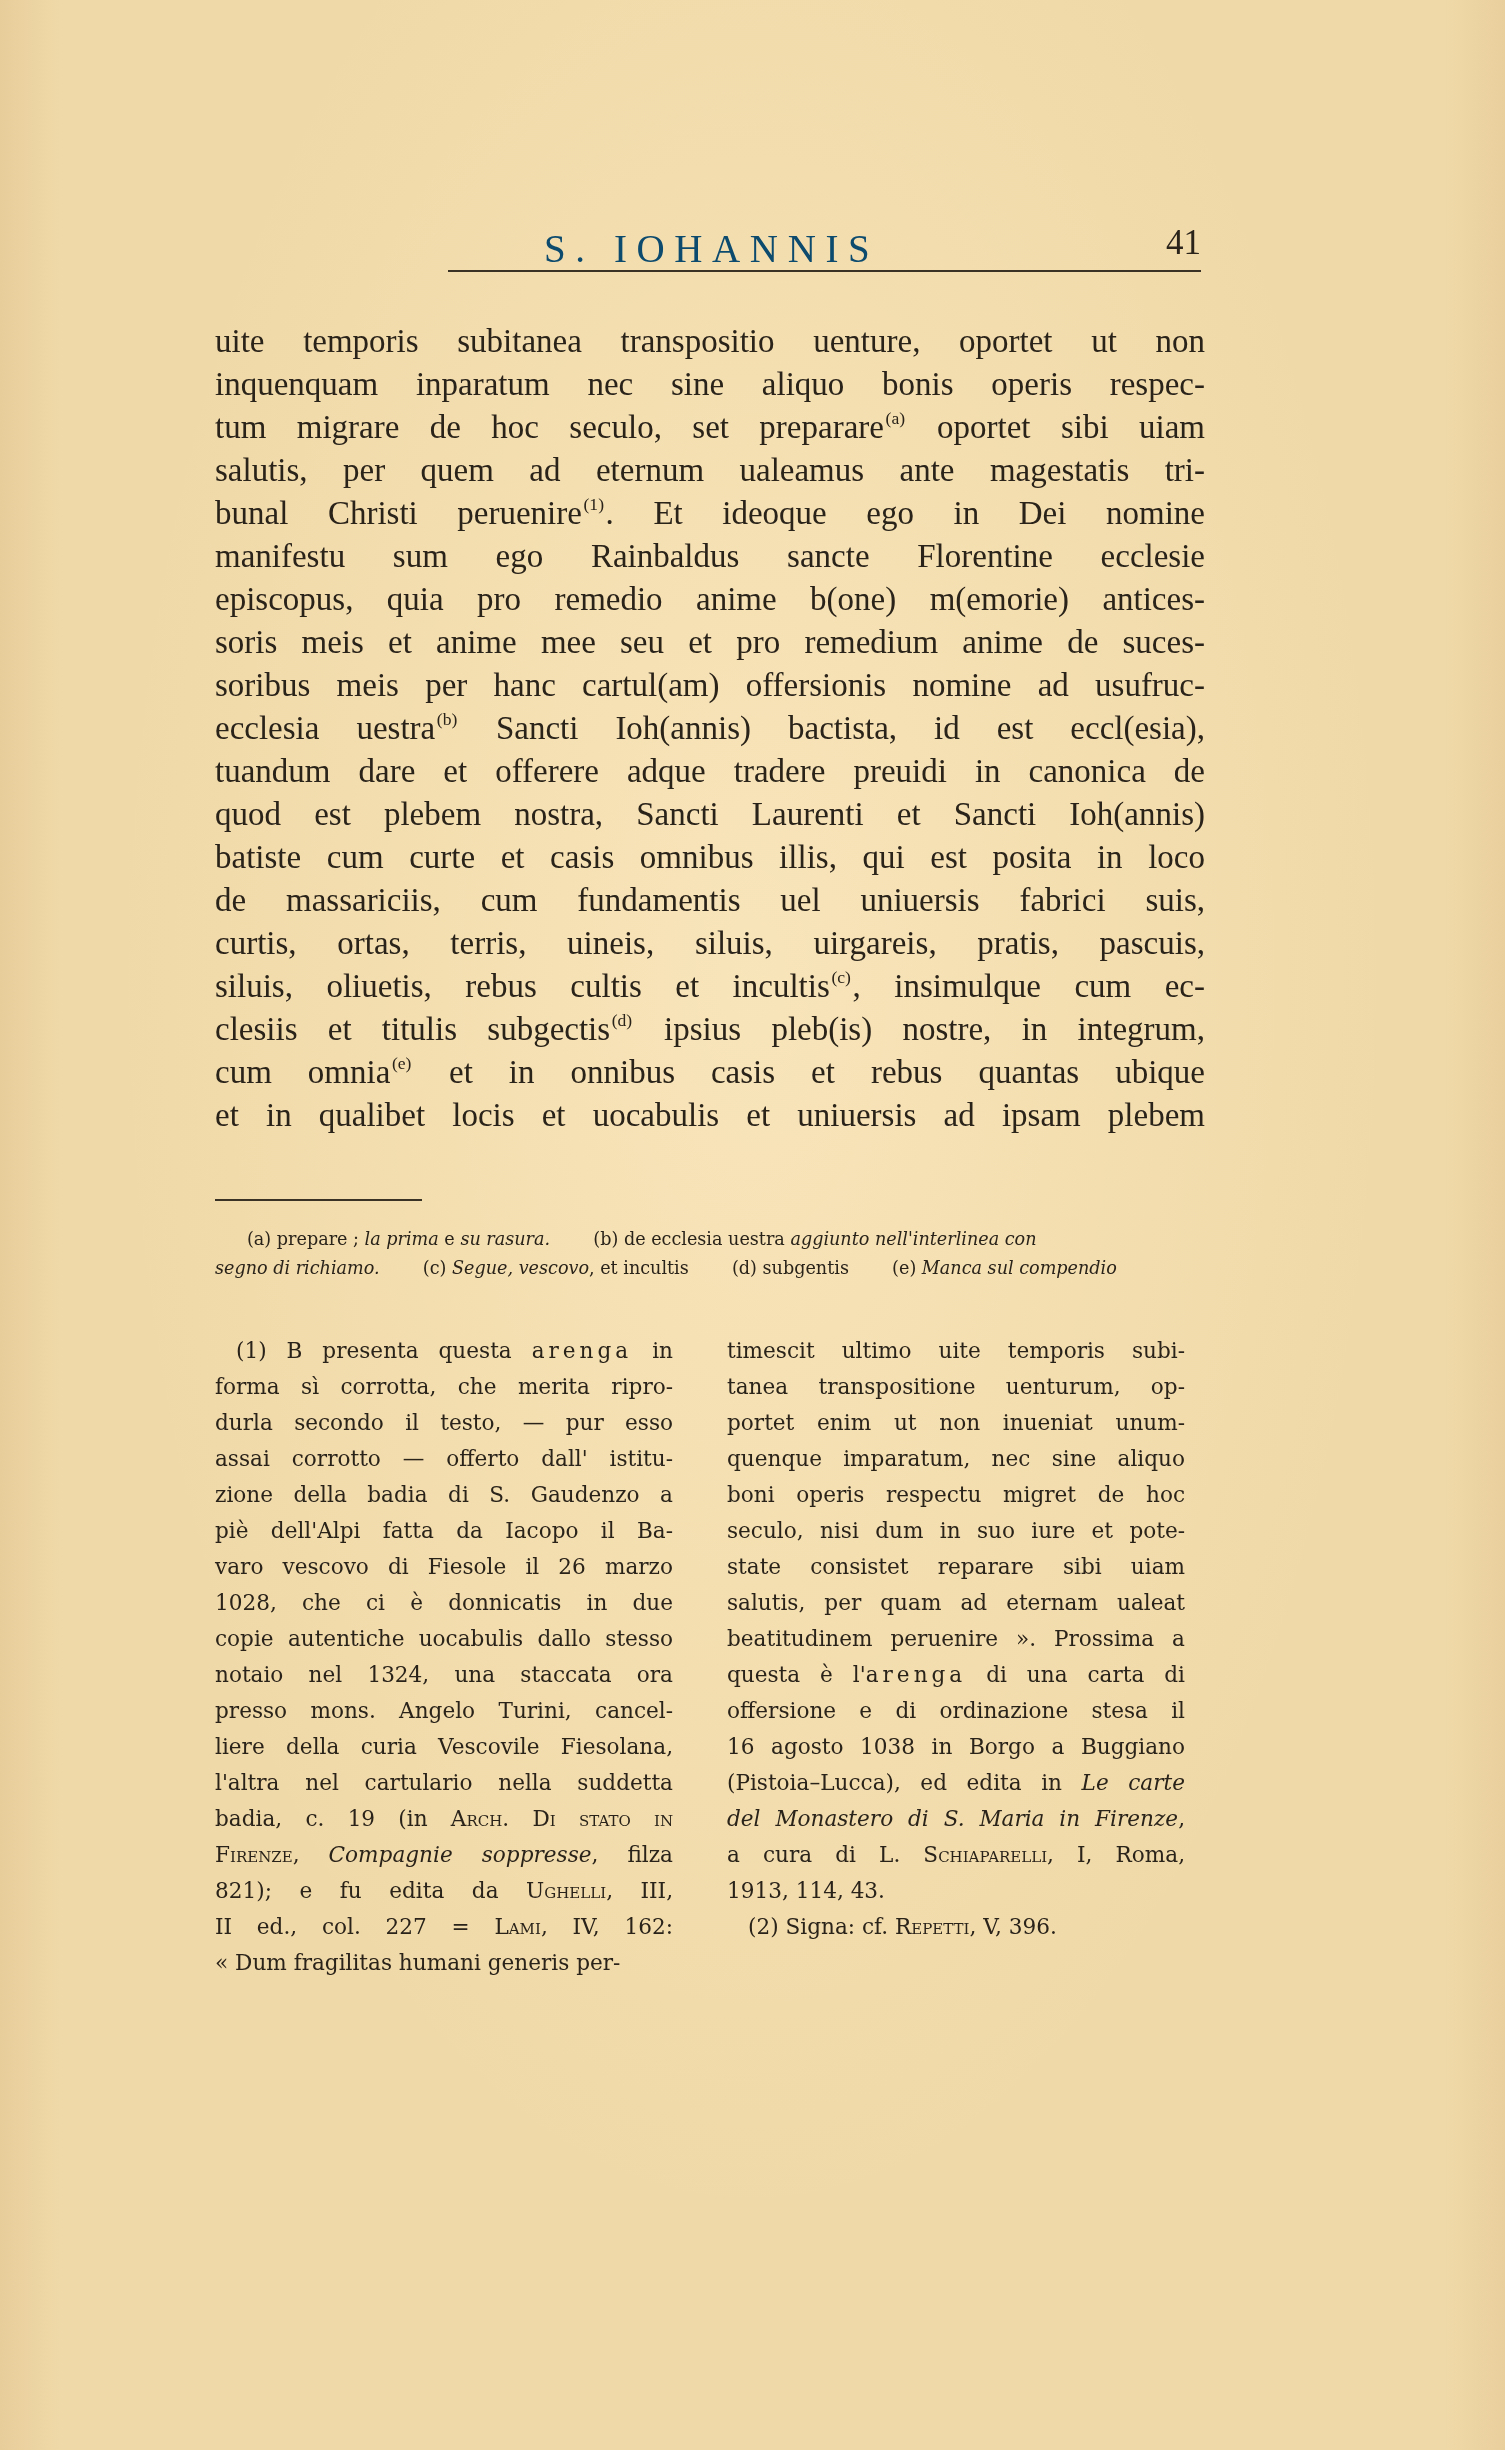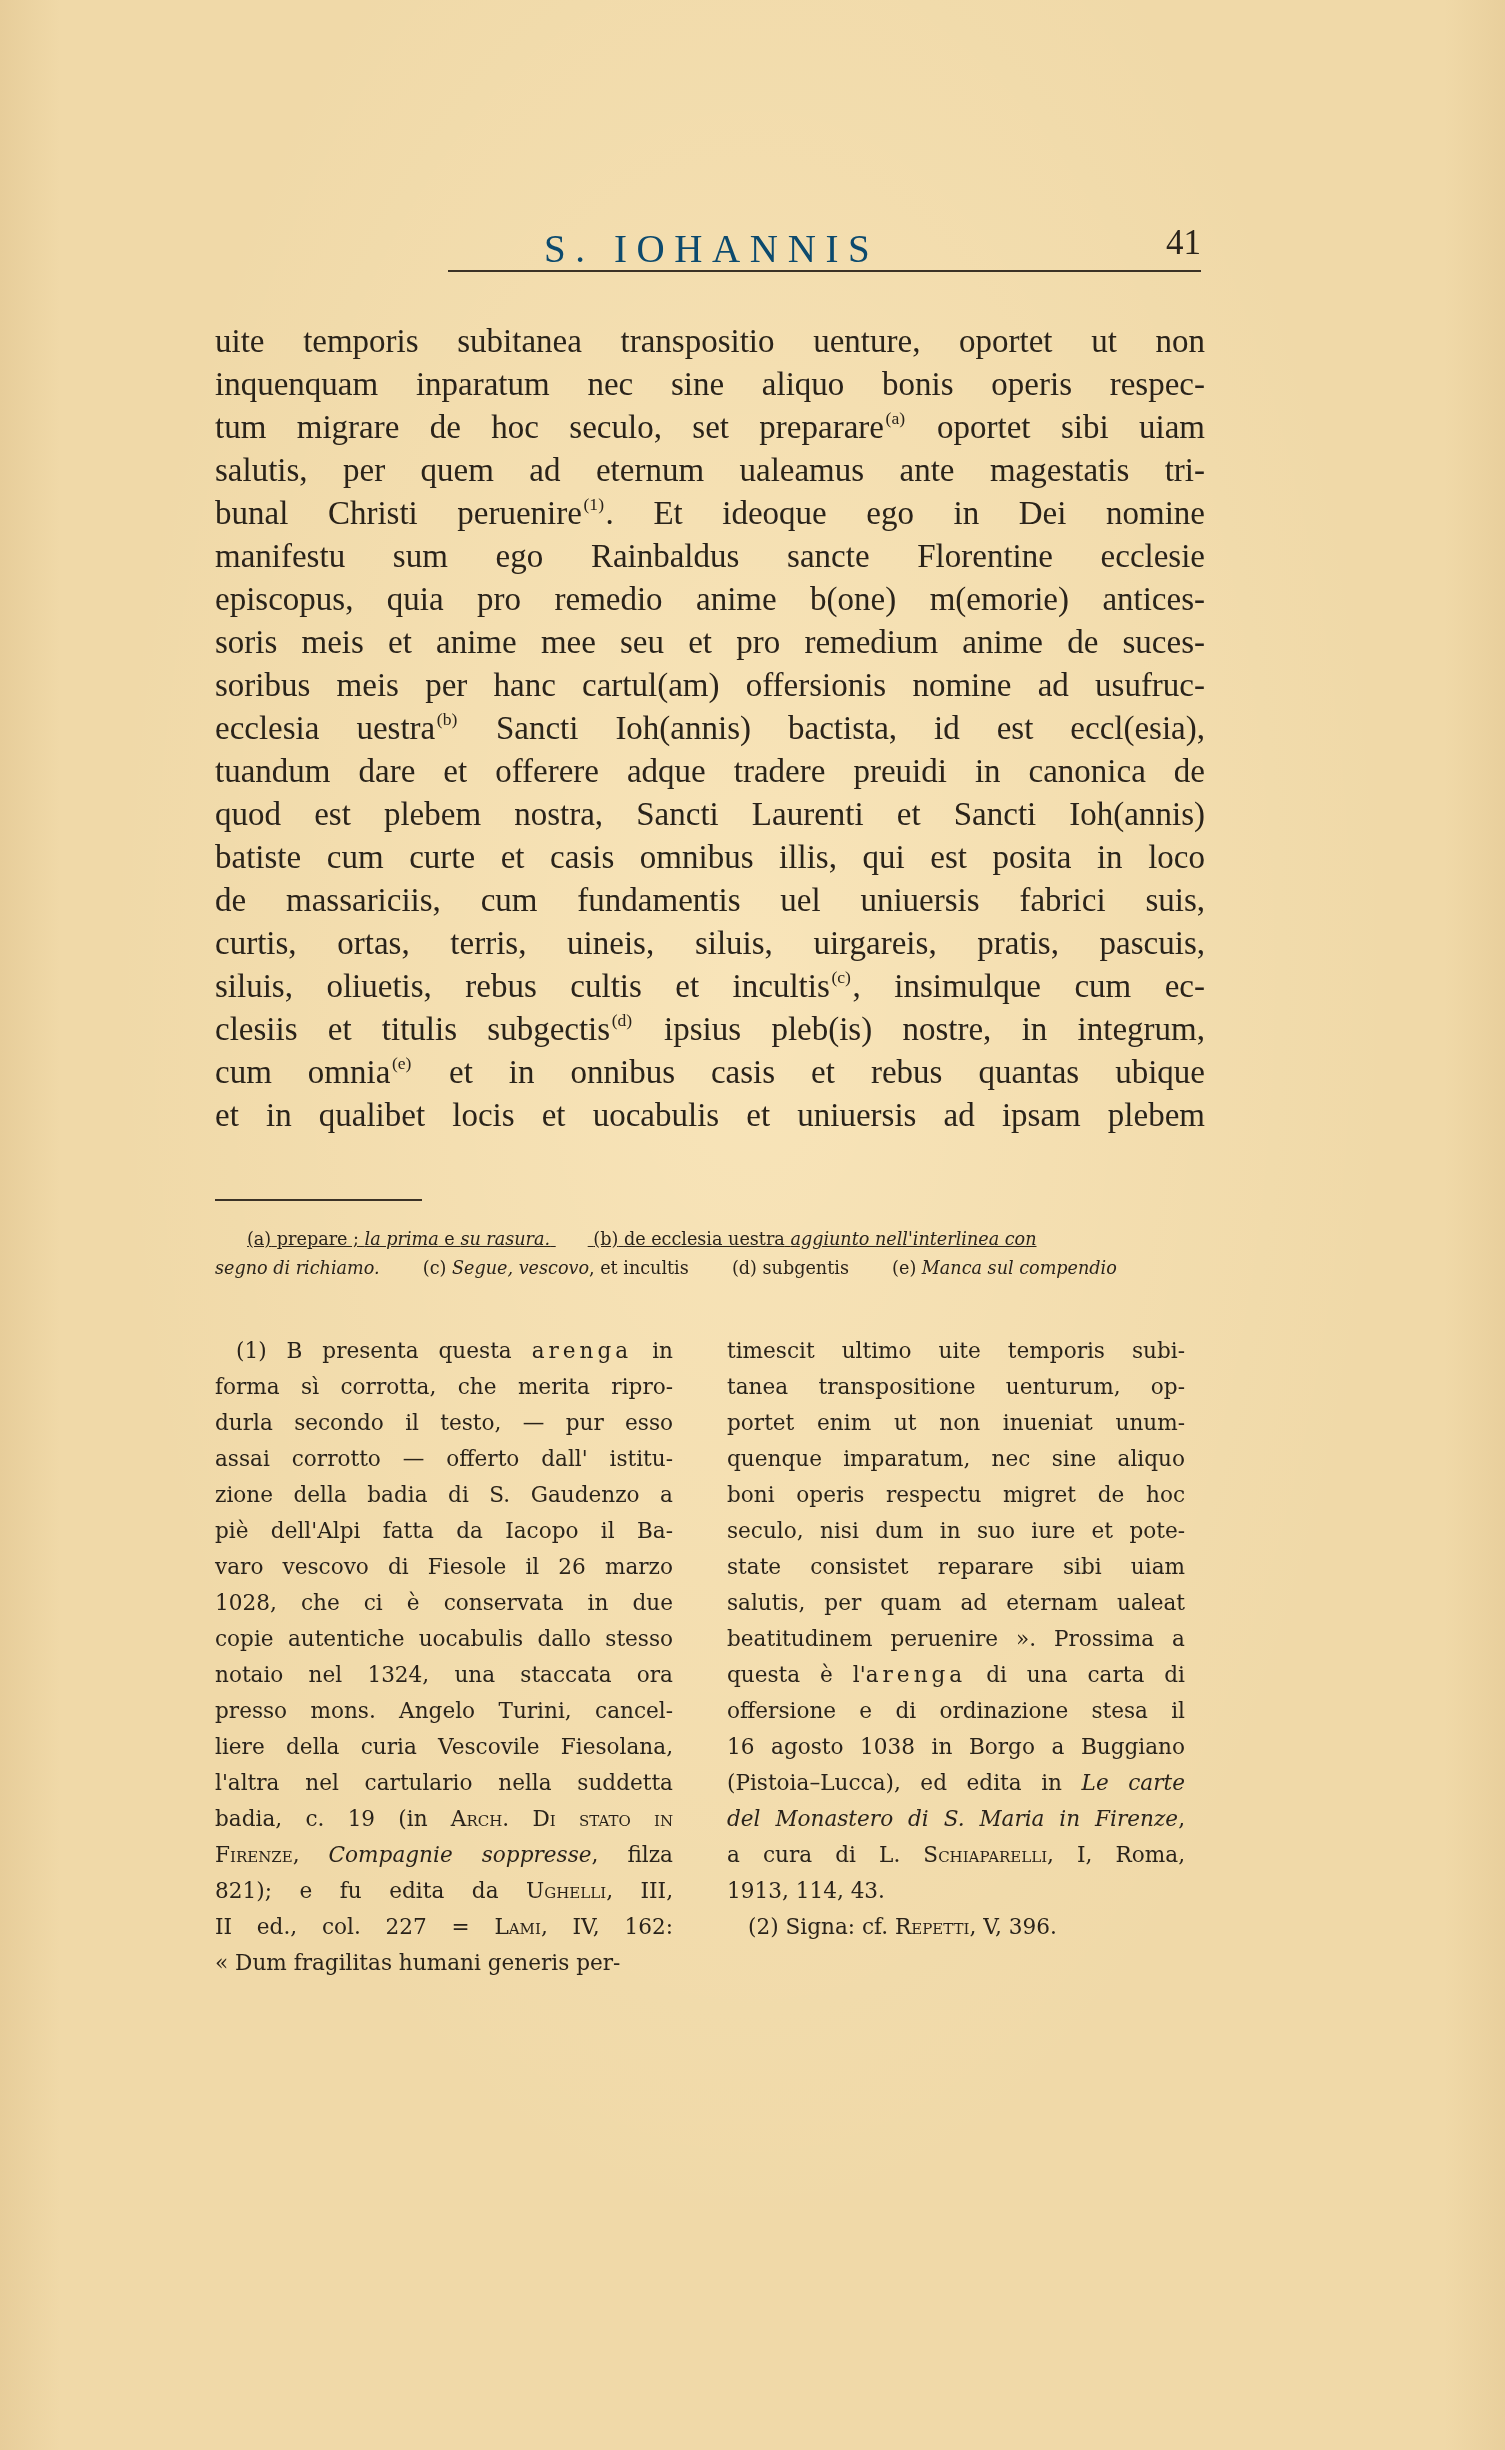--- a/index.html
+++ b/index.html
@@ -36,21 +36,21 @@
   .main-text .line { display: block; text-align: justify; text-align-last: justify; white-space: nowrap; height: 43px; }
   sup { font-size: 17.6px; vertical-align: 14.4px; line-height: 0; margin: 0 1.6px; }
   .app-rule {
     position: absolute; left: 215px; top: 1199px; width: 207px; height: 1.6px; background: #3b3226;
   }
   .apparatus {
     position: absolute; left: 215px; top: 1225px; width: 990px;
     font-family: "DejaVu Serif", serif; font-size: 17.6px; line-height: 29px; color: #2a231a;
   }
   .apparatus .line { display: block; white-space: nowrap; height: 29px; }
-  .indent { padding-left: 32px; text-decoration: underline; }
+  .indent { padding-left: 32px; }
   i, .it { font-style: italic; }
   .gap { display: inline-block; width: 32px; }
   .col {
     position: absolute; top: 1333px; width: 458px;
     font-family: "DejaVu Serif", serif; font-size: 21.6px; line-height: 36px; color: #2a231a;
   }
   .col .line { display: block; text-align: justify; text-align-last: justify; white-space: nowrap; height: 36px; }
   .col .line.last { text-align-last: left; }
   .col-left { left: 215px; }
   .col-right { left: 727px; }
@@ -116,21 +116,21 @@
 </div>
 
 <div class="col col-left" id="col-left">
     <span class="line" style="padding-left: 21px;">(1) B presenta questa <span class="spaced">arenga</span> in</span>
     <span class="line">forma sì corrotta, che merita ripro-</span>
     <span class="line">durla secondo il testo, — pur esso</span>
     <span class="line">assai corrotto — offerto dall' istitu-</span>
     <span class="line">zione della badia di S. Gaudenzo a</span>
     <span class="line">piè dell'Alpi fatta da Iacopo il Ba-</span>
     <span class="line">varo vescovo di Fiesole il 26 marzo</span>
-    <span class="line">1028, che ci è conservata in due</span>
+    <span class="line">1028, che ci è donnicatis in due</span>
     <span class="line">copie autentiche uocabulis dallo stesso</span>
     <span class="line">notaio nel 1324, una staccata ora</span>
     <span class="line">presso mons. Angelo Turini, cancel-</span>
     <span class="line">liere della curia Vescovile Fiesolana,</span>
     <span class="line">l'altra nel cartulario nella suddetta</span>
     <span class="line">badia, c. 19 (in <span class="sc">Arch.</span> <span class="sc">Di stato in</span></span>
     <span class="line"><span class="sc">Firenze</span>, <i>Compagnie soppresse</i>, filza</span>
     <span class="line">821); e fu edita da <span class="sc">Ughelli</span>, III,</span>
     <span class="line">II ed., col. 227 = <span class="sc">Lami</span>, IV, 162:</span>
     <span class="line last">« Dum fragilitas humani generis per-</span>

